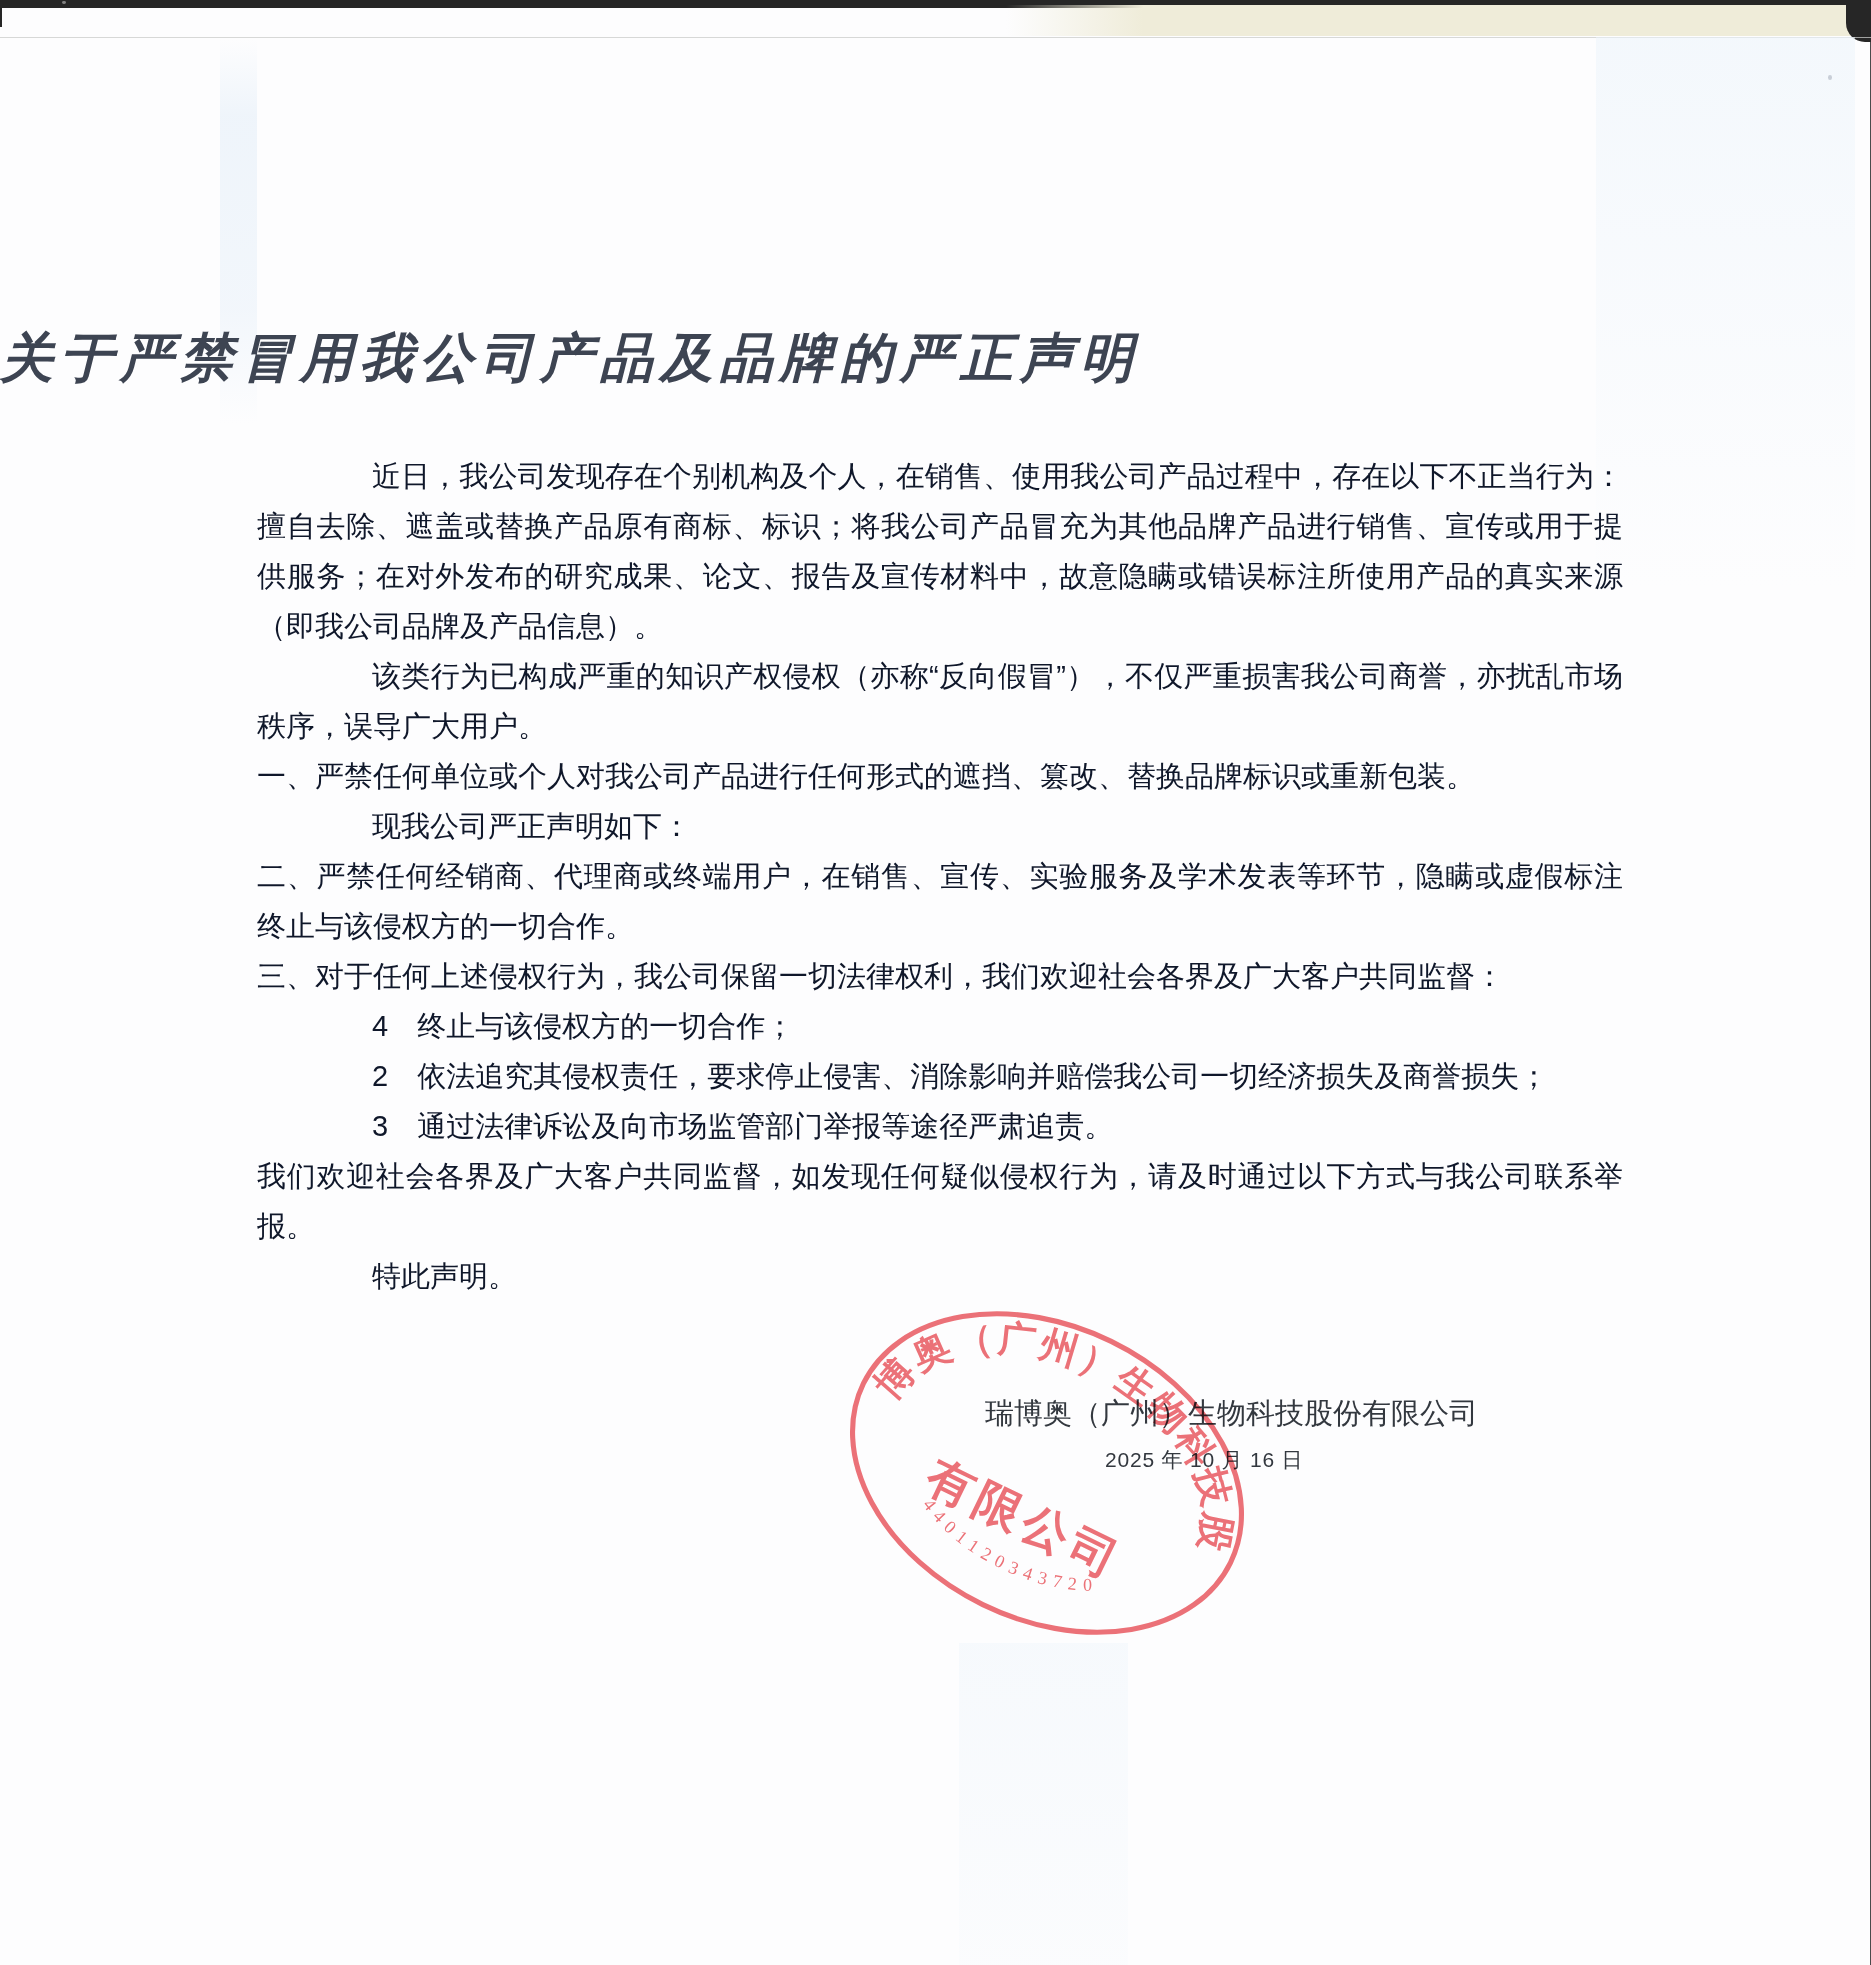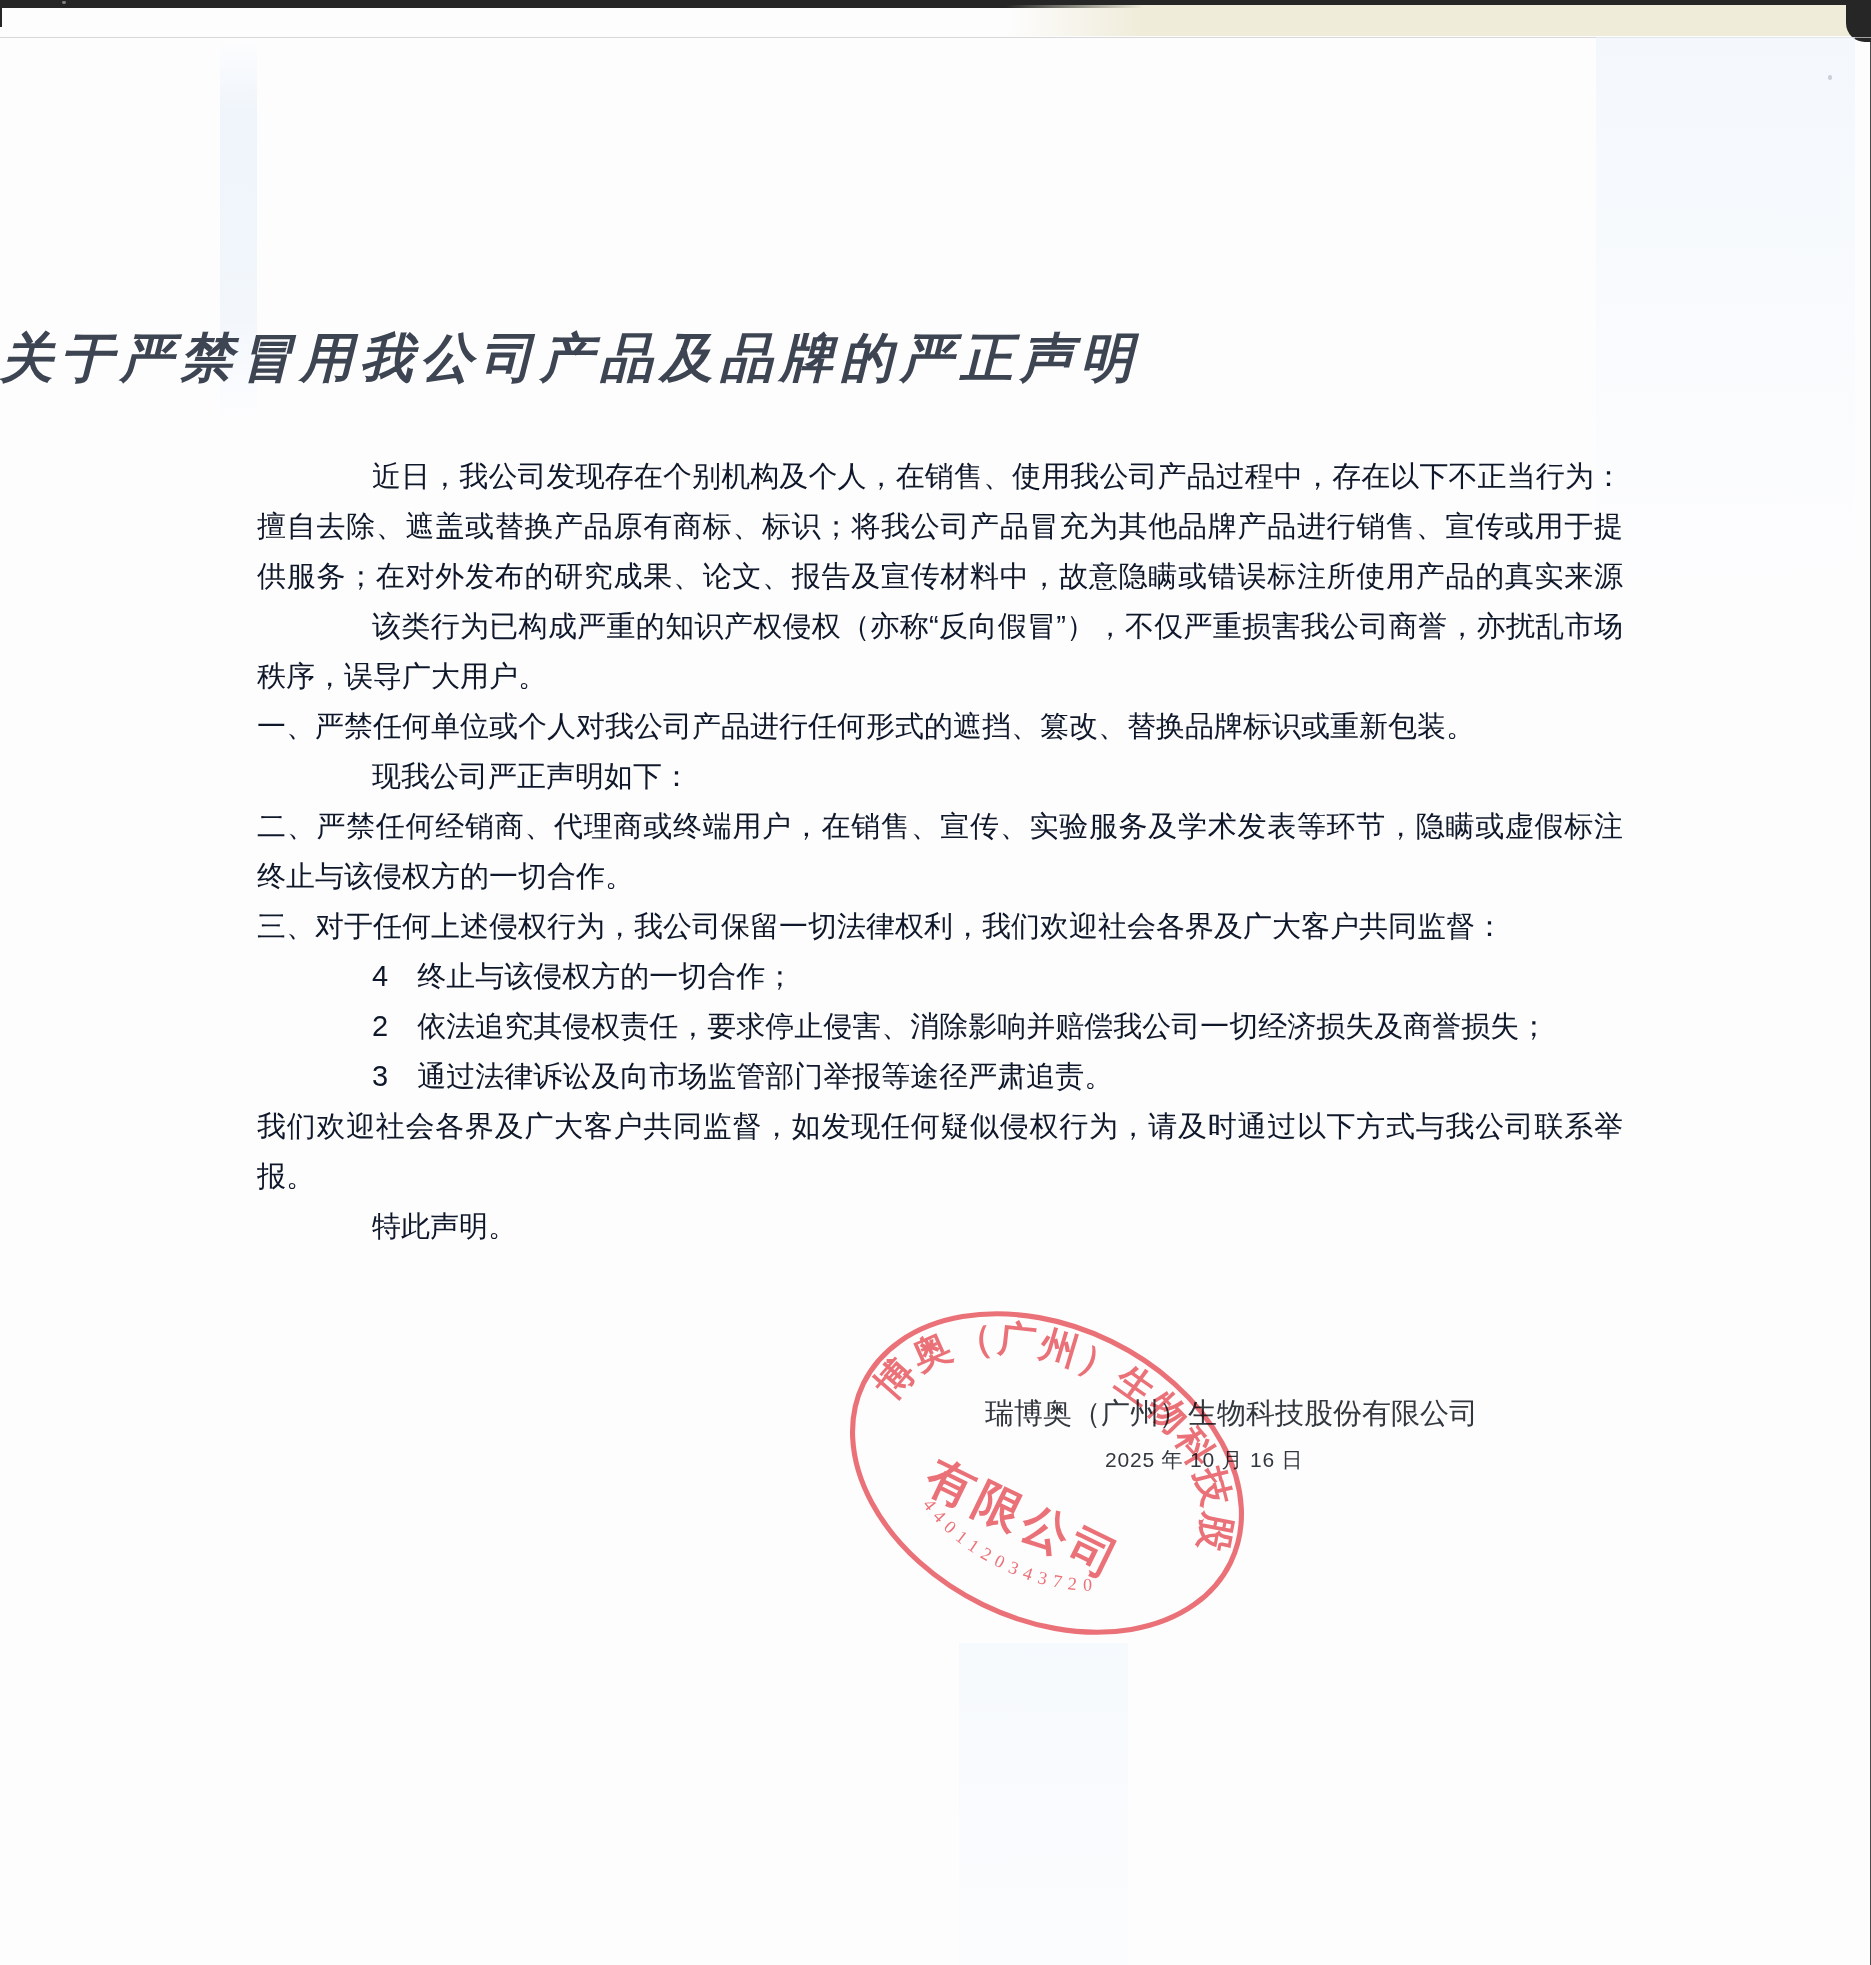--- a/index.html
+++ b/index.html
@@ -88,20 +88,21 @@
 
   <div class="speck" id="speck-bar"></div>
   <div class="speck" id="speck-tr"></div>
 
   <h1 class="doc-title">关于严禁冒用我公司产品及品牌的严正声明</h1>
 
   <div class="doc-body">
     <div class="ln ind just">近日，我公司发现存在个别机构及个人，在销售、使用我公司产品过程中，存在以下不正当行为：</div>
     <div class="ln just">擅自去除、遮盖或替换产品原有商标、标识；将我公司产品冒充为其他品牌产品进行销售、宣传或用于提</div>
     <div class="ln just">供服务；在对外发布的研究成果、论文、报告及宣传材料中，故意隐瞒或错误标注所使用产品的真实来源</div>
+    <div class="ln">（即我公司品牌及产品信息）。</div>
     <div class="ln ind just">该类行为已构成严重的知识产权侵权（亦称“反向假冒”），不仅严重损害我公司商誉，亦扰乱市场</div>
     <div class="ln">秩序，误导广大用户。</div>
     <div class="ln">一、严禁任何单位或个人对我公司产品进行任何形式的遮挡、篡改、替换品牌标识或重新包装。</div>
     <div class="ln ind">现我公司严正声明如下：</div>
     <div class="ln just">二、严禁任何经销商、代理商或终端用户，在销售、宣传、实验服务及学术发表等环节，隐瞒或虚假标注</div>
     <div class="ln">终止与该侵权方的一切合作。</div>
     <div class="ln">三、对于任何上述侵权行为，我公司保留一切法律权利，我们欢迎社会各界及广大客户共同监督：</div>
     <div class="ln ind">4　终止与该侵权方的一切合作；</div>
     <div class="ln ind">2　依法追究其侵权责任，要求停止侵害、消除影响并赔偿我公司一切经济损失及商誉损失；</div>
     <div class="ln ind">3　通过法律诉讼及向市场监管部门举报等途径严肃追责。</div>

